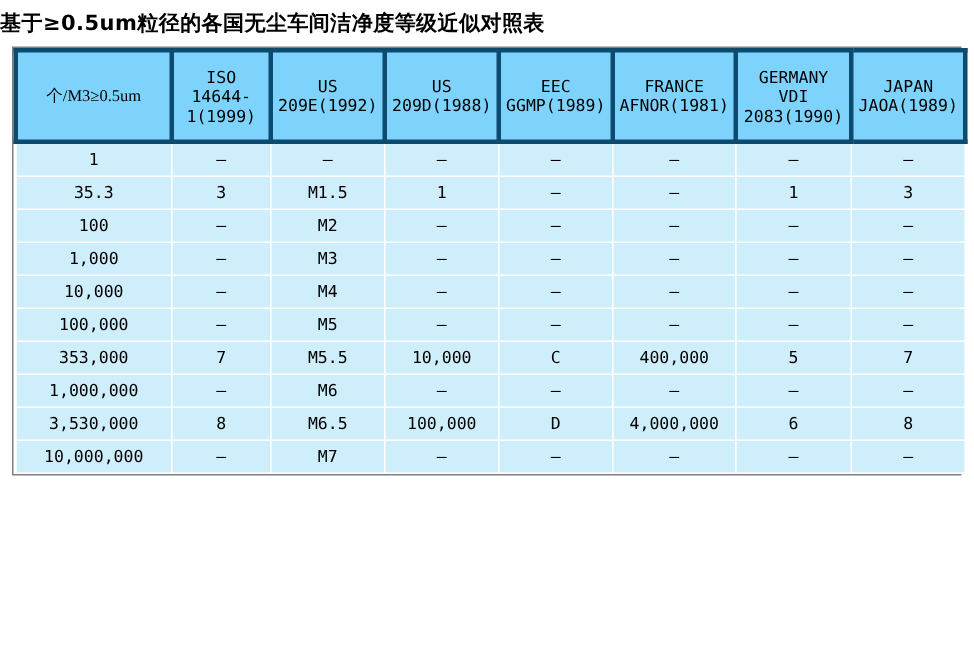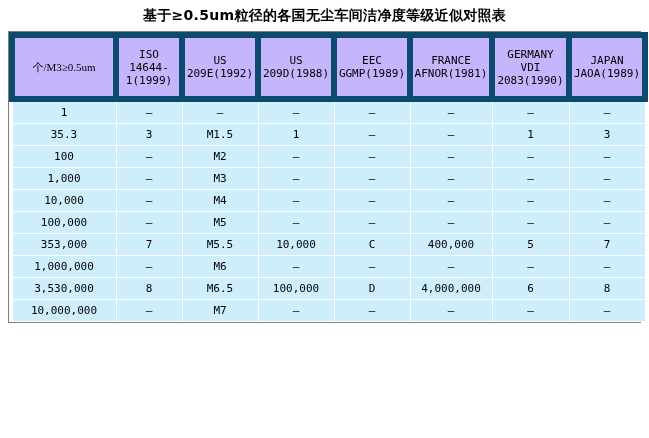--- a/index.html
+++ b/index.html
@@ -13,21 +13,21 @@
     font-family: "Liberation Sans", sans-serif;
     overflow: hidden;
   }
   .page {
     position: relative;
     width: 649px;
     height: 438px;
     box-sizing: border-box;
   }
   .title {
-    text-align: center;
+    text-align: left;
     font-size: 14px;
     font-weight: bold;
     color: #000000;
     padding-top: 7px;
     padding-bottom: 6px;
     letter-spacing: 0.3px;
     font-family: "DejaVu Sans", sans-serif;
   }
   .table-wrap {
     margin: 0 8px;
@@ -44,25 +44,25 @@
   table.cleanroom th,
   table.cleanroom td {
     border: 1px solid #ffffff;
     text-align: center;
     vertical-align: middle;
     font-weight: normal;
     font-family: "DejaVu Sans Mono", monospace;
     padding: 0;
   }
   table.cleanroom thead th {
-    background: #c4b5fd;
+    background: #7dd3fc;
     height: 54px;
     line-height: 13px;
     font-size: 11px;
-    border: 6px solid #0c4a6e;
+    border: 3px solid #0c4a6e;
     padding: 2px 1px;
   }
   table.cleanroom thead th.first-head {
     font-family: Liberation Serif, serif;
     font-size: 11px;
   }
   table.cleanroom tbody td {
     background: #cfeefb;
     height: 21px;
     line-height: 21px;

